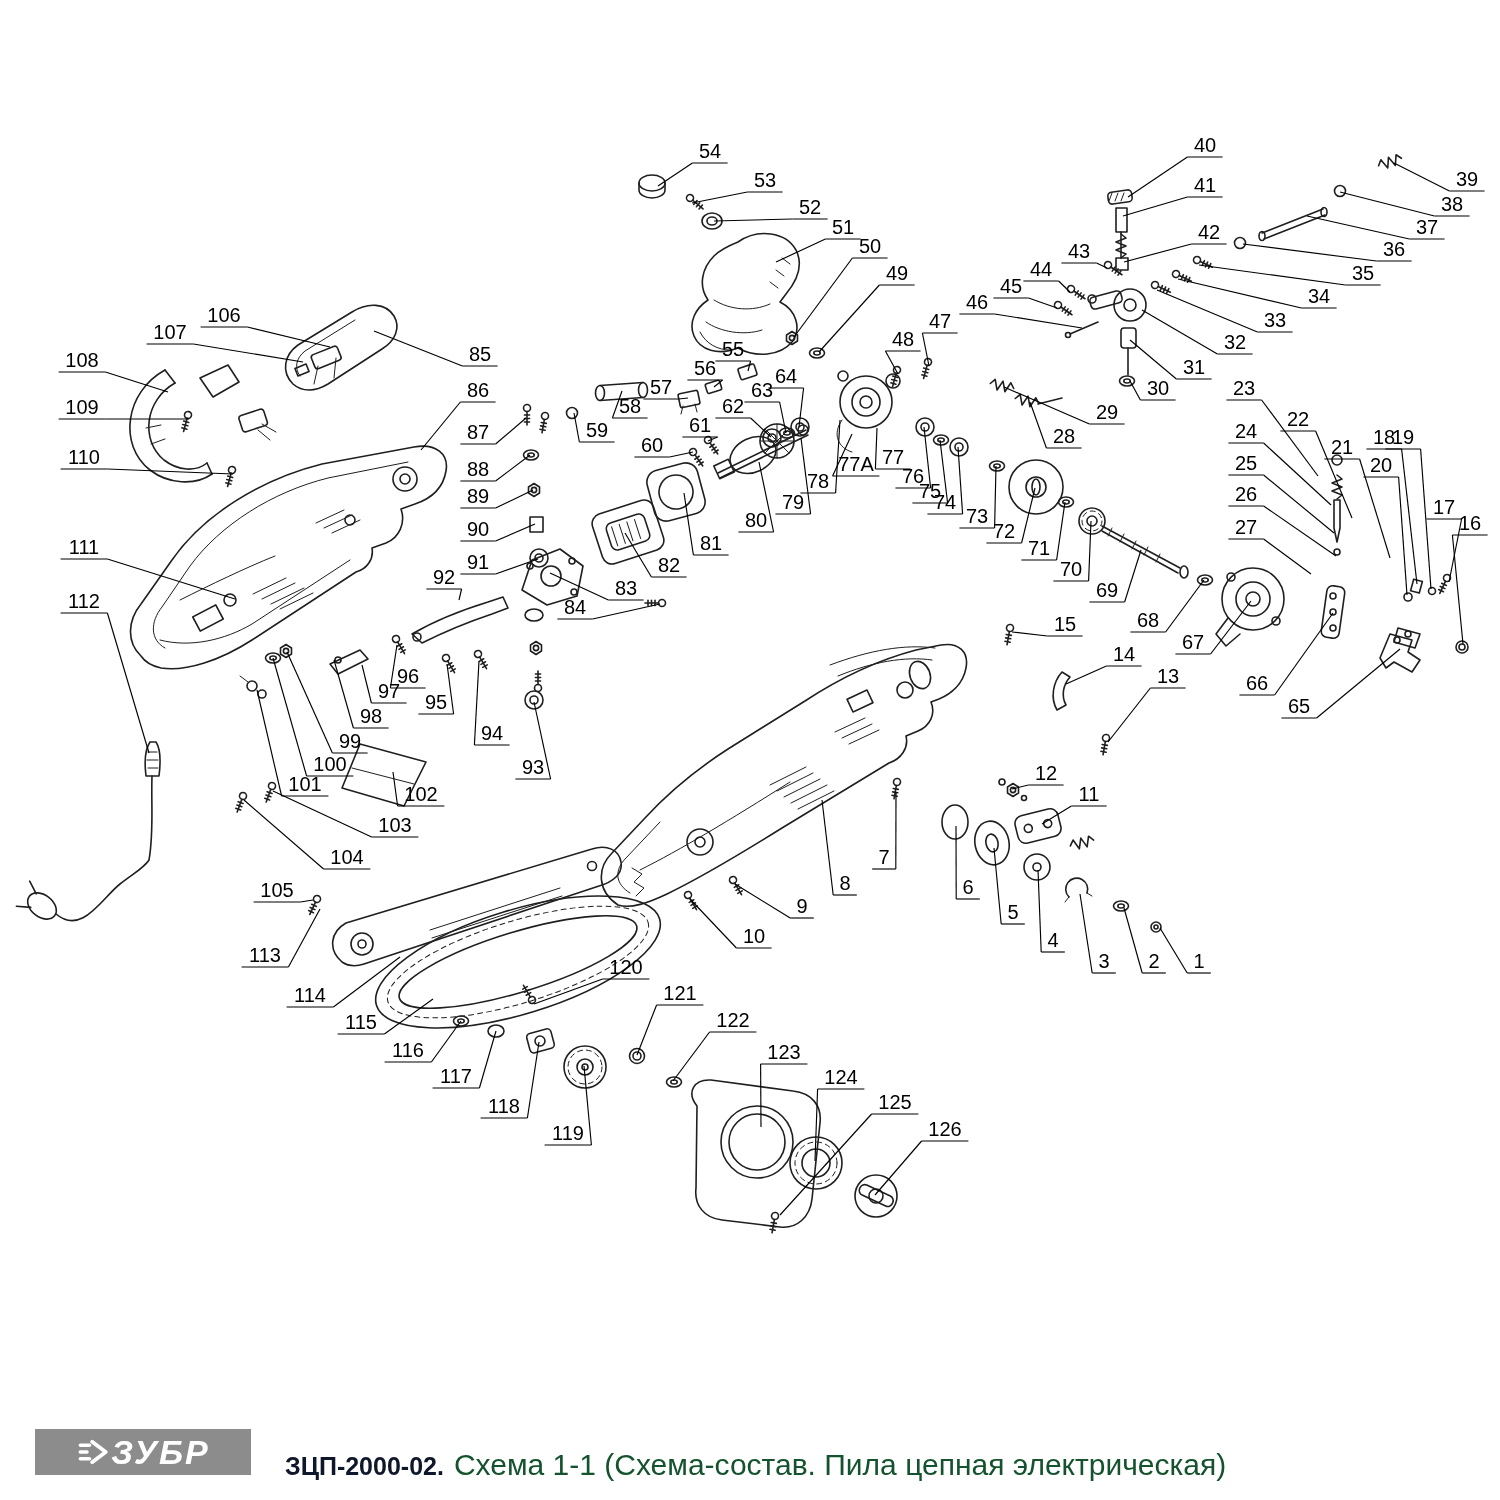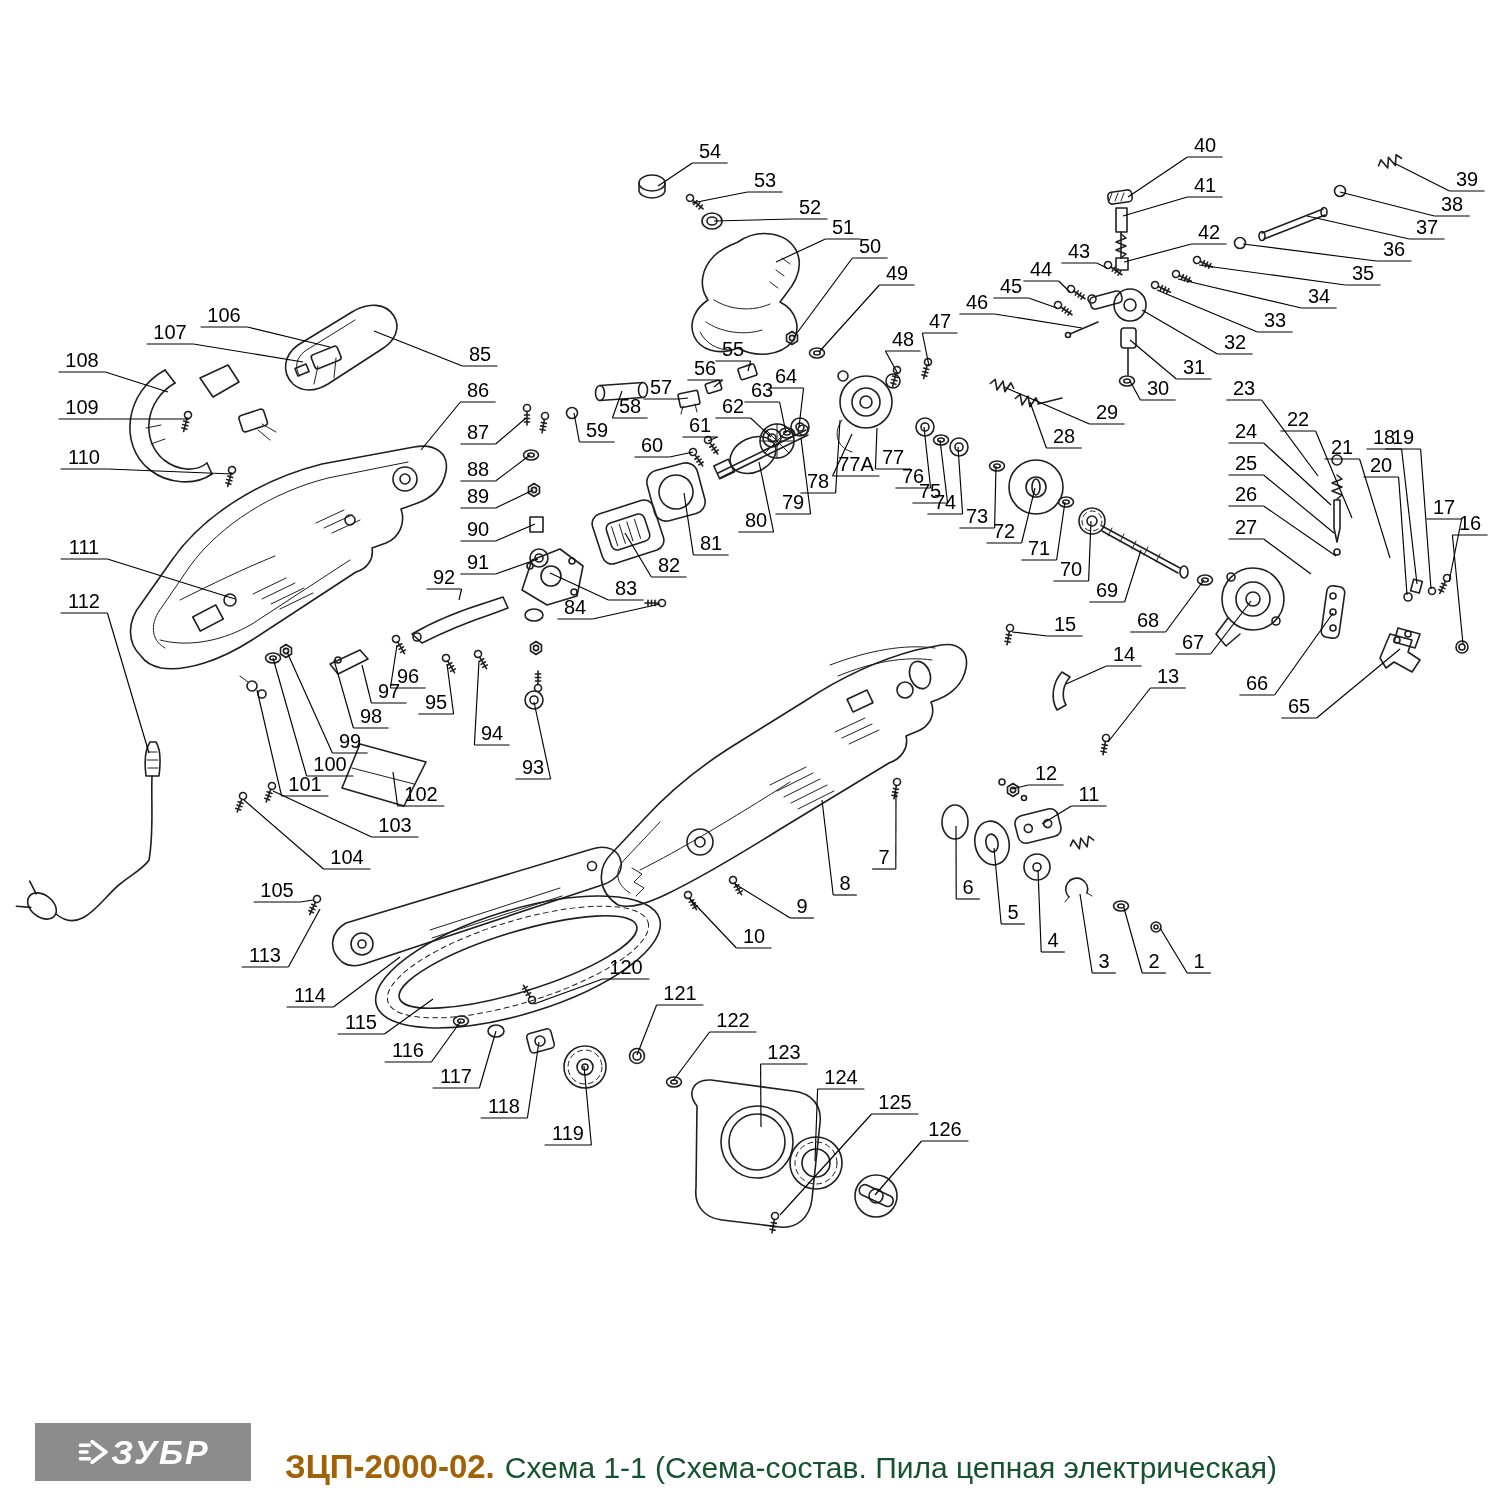--- a/index.html
+++ b/index.html
@@ -7,25 +7,25 @@
   body{width:1500px;height:1500px;background:#ffffff;position:relative;overflow:hidden;
        font-family:"Liberation Sans",sans-serif;}
   #diagram{position:absolute;left:0;top:0;}
   .art{stroke:#1f1f1f;stroke-width:1.6;fill:none;stroke-linecap:round;stroke-linejoin:round;}
   .thin{stroke-width:1;}
   .dash{stroke-dasharray:5 4;}
   .callout line{stroke:#000;stroke-width:1.15;}
   .callout-num{font:20px "Liberation Sans","DejaVu Sans",sans-serif;fill:#000;text-anchor:middle;}
   .footer{position:absolute;top:1424px;left:35px;right:35px;height:56px;
           display:flex;align-items:center;gap:34px;background:#fff;}
-  .logo{width:216px;height:58px;display:flex;align-items:center;justify-content:center;gap:1px;
+  .logo{width:216px;height:46px;display:flex;align-items:center;justify-content:center;gap:1px;
         color:#fff;font-weight:bold;font-style:italic;font-size:34px;letter-spacing:2px;}
   .logo-mark{width:34px;height:34px;}
   .title{display:flex;align-items:baseline;gap:10px;white-space:nowrap;}
-  .model{font-weight:bold;font-size:33px;color:#a16207;margin-top:29px;}
+  .model{font-weight:bold;font-size:25px;color:#0f172a;margin-top:29px;}
   .subtitle{font-size:30px;color:#14532d;}
 </style>
 </head>
 <body>
 
 <svg id="diagram" width="1500" height="1500" viewBox="0 0 1500 1500" xmlns="http://www.w3.org/2000/svg">
 
   <defs>
     <g id="g-screw">
       <circle cx="0" cy="0" r="3.5"></circle>

